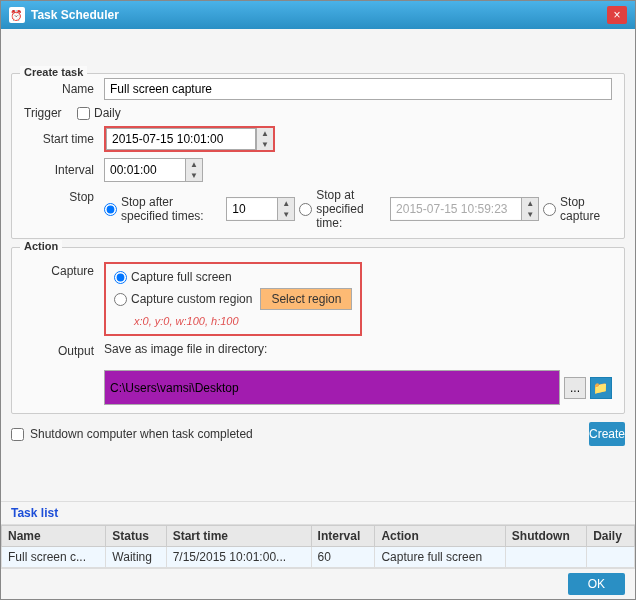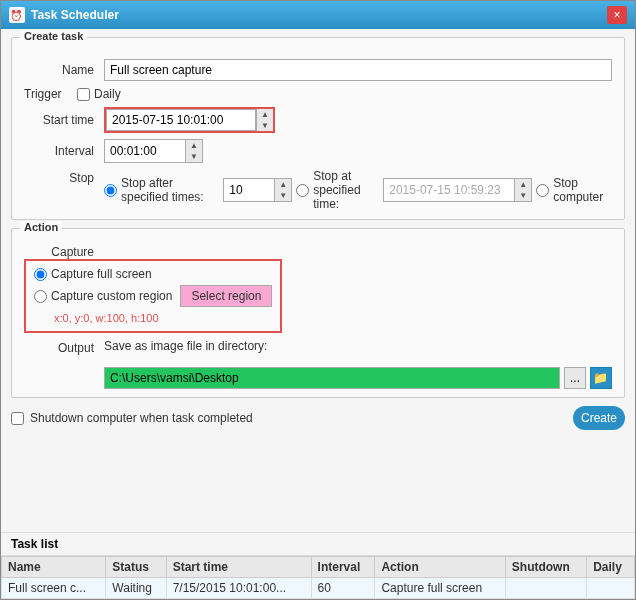--- a/index.html
+++ b/index.html
@@ -216,32 +216,33 @@
       align-items: center;
       gap: 8px;
       margin-bottom: 4px;
     }
 
     .capture-row:last-child {
       margin-bottom: 0;
     }
 
     .select-region-btn {
-      background: #f9a8d4;
+      background: #fdba74;
       border: 1px solid #aaa;
       padding: 2px 10px;
       height: 22px;
       font-size: 12px;
       cursor: pointer;
       color: #333;
     }
 
     .region-hint {
       font-size: 11px;
       color: #e05050;
+      font-style: italic;
     }
 
     .output-content {
       flex: 1;
       display: flex;
       flex-direction: column;
       gap: 14px;
     }
 
     .output-desc {
@@ -252,23 +253,23 @@
     .output-path-row {
       display: flex;
       align-items: center;
       gap: 4px;
     }
 
     .output-path-input {
       flex: 1;
       border: 1px solid #aaa;
       padding: 2px 5px;
-      height: 22px;
-      font-size: 12px;
-      background: #22c55e;
+      height: 35px;
+      font-size: 12px;
+      background: #a21caf;
     }
 
     .icon-btn {
       width: 22px;
       height: 22px;
       background: #e8e8e8;
       border: 1px solid #aaa;
       cursor: pointer;
       display: flex;
       align-items: center;
@@ -297,37 +298,37 @@
       align-items: center;
       gap: 6px;
       font-size: 12px;
       color: #333;
     }
 
     .create-btn {
       background: #2a8fc4;
       color: white;
       border: none;
-      padding: 5px 8px;
+      padding: 5px 0;
       font-size: 12px;
       cursor: pointer;
-      border-radius: 12px;
+      border-radius: 2px;
     }
 
     .task-list-section {
       flex-shrink: 0;
       border-top: 1px solid #ddd;
     }
 
     .task-list-title {
       background: #f5f5f5;
       padding: 4px 10px;
       font-size: 12px;
       font-weight: 600;
-      color: #000000;
+      color: #1d4ed8;
       border-bottom: 1px solid #ddd;
     }
 
     .task-table {
       width: 100%;
       border-collapse: collapse;
       font-size: 12px;
     }
 
     .task-table th {
@@ -377,21 +378,21 @@
   <div class="title-bar">
     <div class="title-bar-left">
       <div class="title-icon">⏰</div>
       <span class="title-text">Task Scheduler</span>
     </div>
     <button class="close-btn">×</button>
   </div>
 
   <div class="content">
 
-    <div class="section" style="padding-top: 21px;">
+    <div class="section" style="padding-top: 4px; margin-top: 36px;">
       <span class="section-title">Create task</span>
 
       <div class="form-row">
         <span class="label">Name</span>
         <input class="text-input" type="text" value="Full screen capture" style="">
       </div>
 
       <div class="trigger-row">
         <span class="trigger-label">Trigger</span>
         <label class="checkbox-label">
@@ -447,31 +448,31 @@
               <input type="text" value="2015-07-15 10:59:23" style="border: none; width: 130px; height: 20px; padding: 2px 5px; font-size: 12px; color: rgb(170, 170, 170);">
               <div class="spin-buttons">
                 <button class="spin-btn">▲</button>
                 <button class="spin-btn">▼</button>
               </div>
             </div>
           </div>
           <div class="radio-row">
             <label class="radio-label">
               <input type="radio" name="stop" style="">
-              <span>Stop computer</span>
+              <span>Stop capture</span>
             </label>
           </div>
         </div>
       </div>
     </div>
 
     <div class="section" style="padding-top: 14px;">
       <span class="section-title">Action</span>
 
-      <div class="form-row" style="align-items: flex-start; flex-direction: column;">
+      <div class="form-row" style="align-items: flex-start;">
         <span class="label" style="padding-top: 2px;">Capture</span>
         <div class="capture-group">
           <div class="capture-row">
             <label class="radio-label">
               <input type="radio" name="capture" checked="" style="">
               <span>Capture full screen</span>
             </label>
           </div>
           <div class="capture-row">
             <label class="radio-label">
@@ -530,14 +531,17 @@
           <td>Full screen c...</td>
           <td>Waiting</td>
           <td>7/15/2015 10:01:00...</td>
           <td>60</td>
           <td>Capture full screen</td>
           <td></td>
           <td></td>
         </tr>
       </tbody>
     </table>
+    <div class="bottom-ok-bar">
+      <button class="ok-btn">OK</button>
+    </div>
   </div>
 </div>
 
 </body></html>

